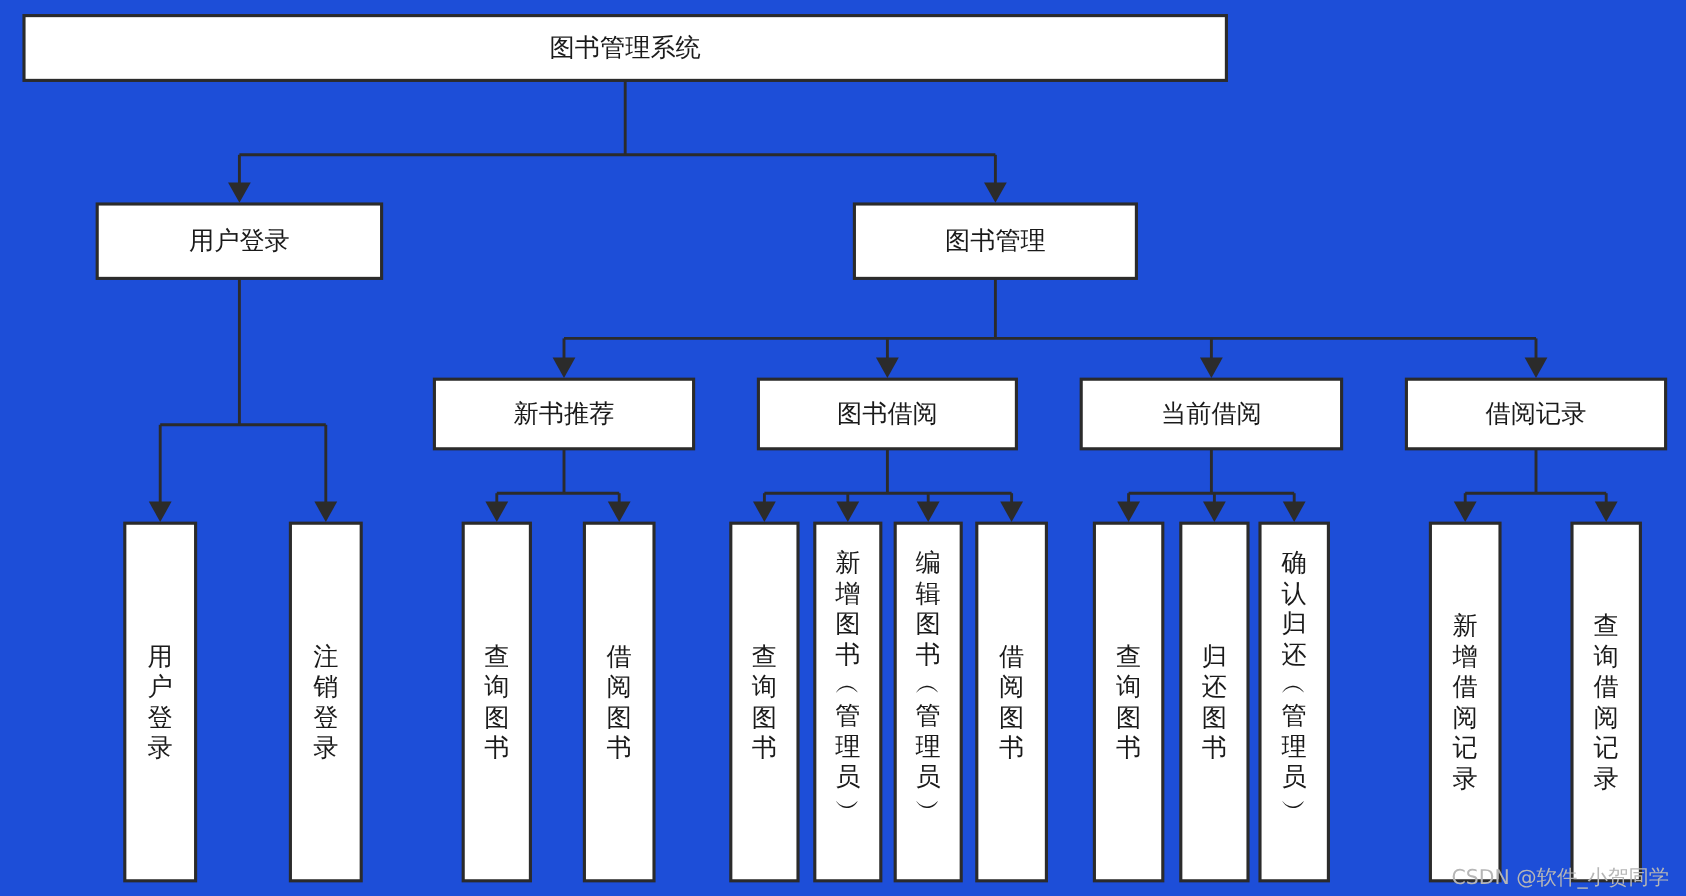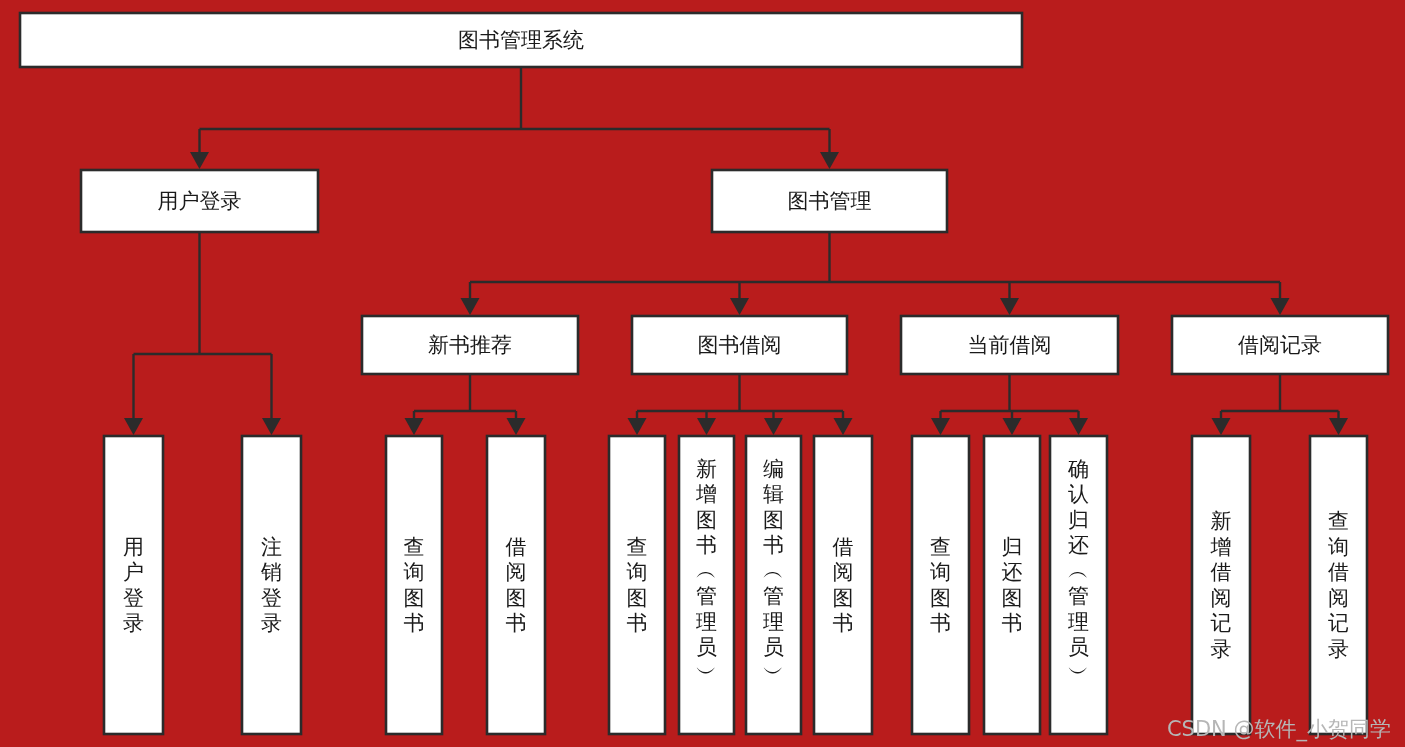--- a/index.html
+++ b/index.html
@@ -10,21 +10,21 @@
   body {
     width: 1405px;
     height: 747px;
     overflow: hidden;
     font-family: "DejaVu Sans", "Liberation Sans", sans-serif;
   }
   #diagram-root {
     position: relative;
     width: 1405px;
     height: 747px;
-    background: #b91c1c;
+    background: #1d4ed8;
   }
   svg#tree-svg {
     position: absolute;
     top: 0;
     left: 0;
     width: 1405px;
     height: 747px;
   }
   .node-box {
     fill: #ffffff;
@@ -52,21 +52,21 @@
     font-family: "DejaVu Sans", "Liberation Sans", sans-serif;
     font-size: 21px;
     fill: #1a1a1a;
     text-anchor: middle;
   }
   .watermark {
     position: absolute;
     right: 14px;
     bottom: 4px;
     font-family: "DejaVu Sans", "Liberation Sans", sans-serif;
-    font-size: 21px;
+    font-size: 17px;
     color: #b6b6b6;
     white-space: nowrap;
     pointer-events: none;
     user-select: none;
   }
 </style>
 </head>
 <body>
 
 <div id="diagram-root">

